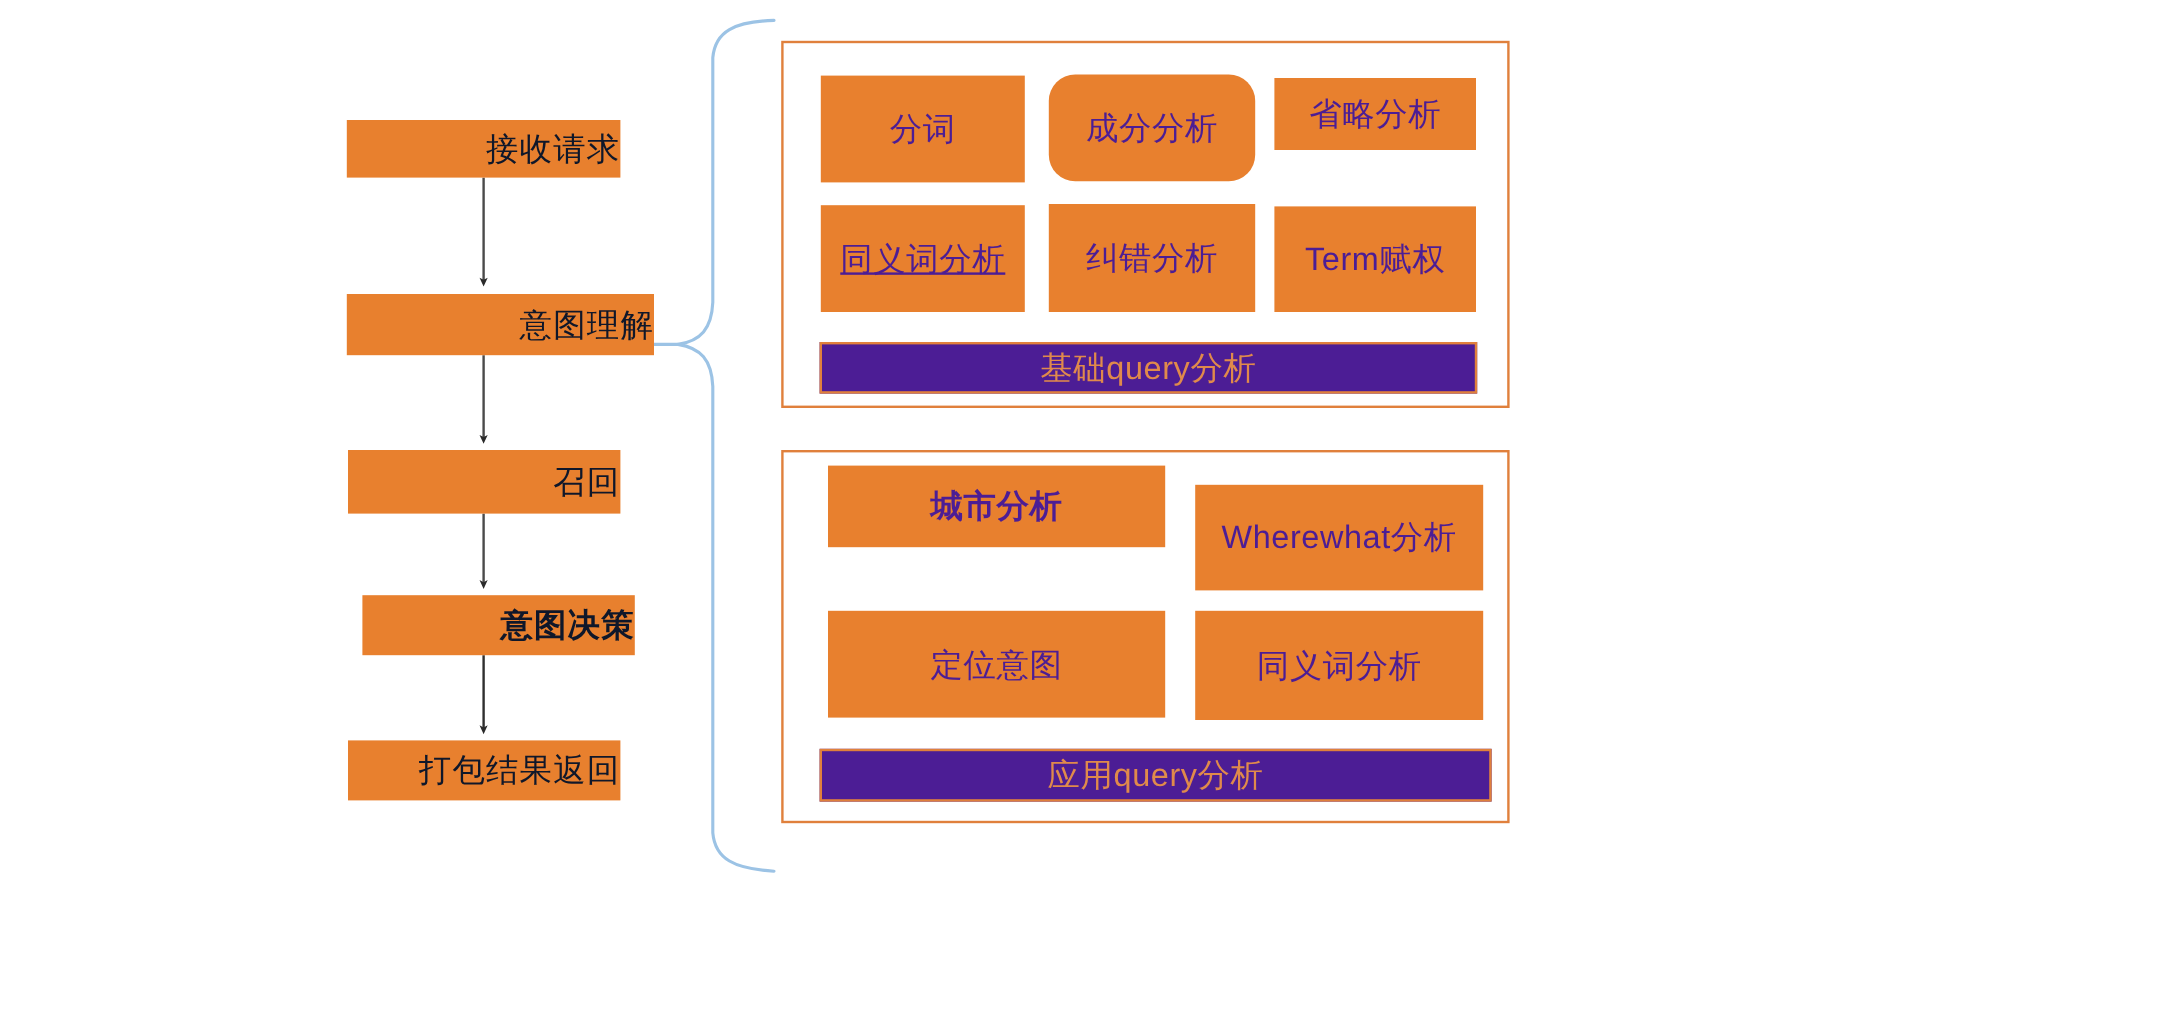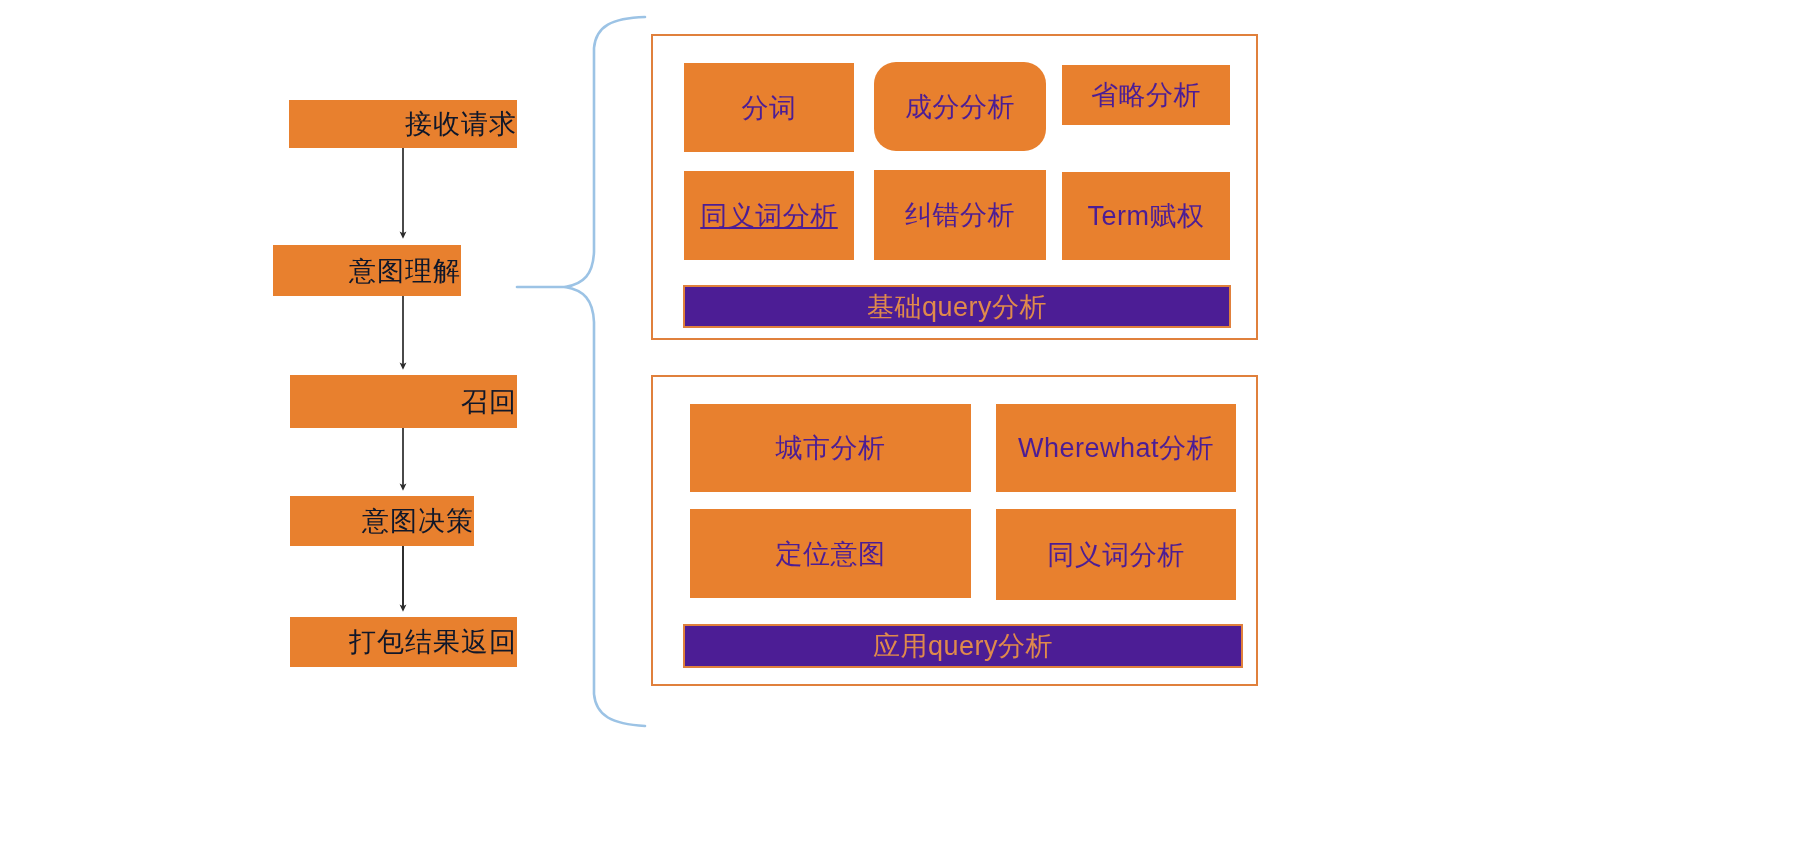--- a/index.html
+++ b/index.html
@@ -110,29 +110,29 @@
                C 596,716 612,724 645,726"></path>
 
       <path d="M565,287 L517,287"></path>
     </g>
   </svg>
 
   <div class="flow-box" style="left:289px; top:100px; width:228px; height:48px;">
     <span>接收请求</span>
   </div>
 
-  <div class="flow-box" style="left:273px; top:245px; width:188px; height:51px;">
+  <div class="flow-box" style="left:289px; top:245px; width:256px; height:51px;">
     <span>意图理解</span>
   </div>
 
   <div class="flow-box" style="left:290px; top:375px; width:227px; height:53px;">
     <span>召回</span>
   </div>
 
-  <div class="flow-box" style="left:290px; top:496px; width:184px; height:50px;">
+  <div class="flow-box" style="left:302px; top:496px; width:227px; height:50px;font-weight:bold;">
     <span>意图决策</span>
   </div>
 
   <div class="flow-box" style="left:290px; top:617px; width:227px; height:50px;">
     <span>打包结果返回</span>
   </div>
 
   <div class="panel" style="left:651px; top:34px; width:607px; height:306px;">
 
     <div class="tile" style="left:31px; top:27px; width:170px; height:89px;">
@@ -155,21 +155,21 @@
       <span>Term赋权</span>
     </div>
 
     <div class="caption-box" style="left:30px; top:249px; width:548px; height:43px;">
       <span>基础query分析</span>
     </div>
   </div>
 
   <div class="panel" style="left:651px; top:375px; width:607px; height:311px;">
 
-    <div class="tile" style="left:37px; top:27px; width:281px; height:88px;">
+    <div class="tile" style="left:37px; top:11px; width:281px; height:68px;font-weight:bold;">
       <span>城市分析</span>
     </div>
     <div class="tile" style="left:343px; top:27px; width:240px; height:88px;">
       <span>Wherewhat分析</span>
     </div>
 
     <div class="tile" style="left:37px; top:132px; width:281px; height:89px;">
       <span>定位意图</span>
     </div>
     <div class="tile" style="left:343px; top:132px; width:240px; height:91px;">

